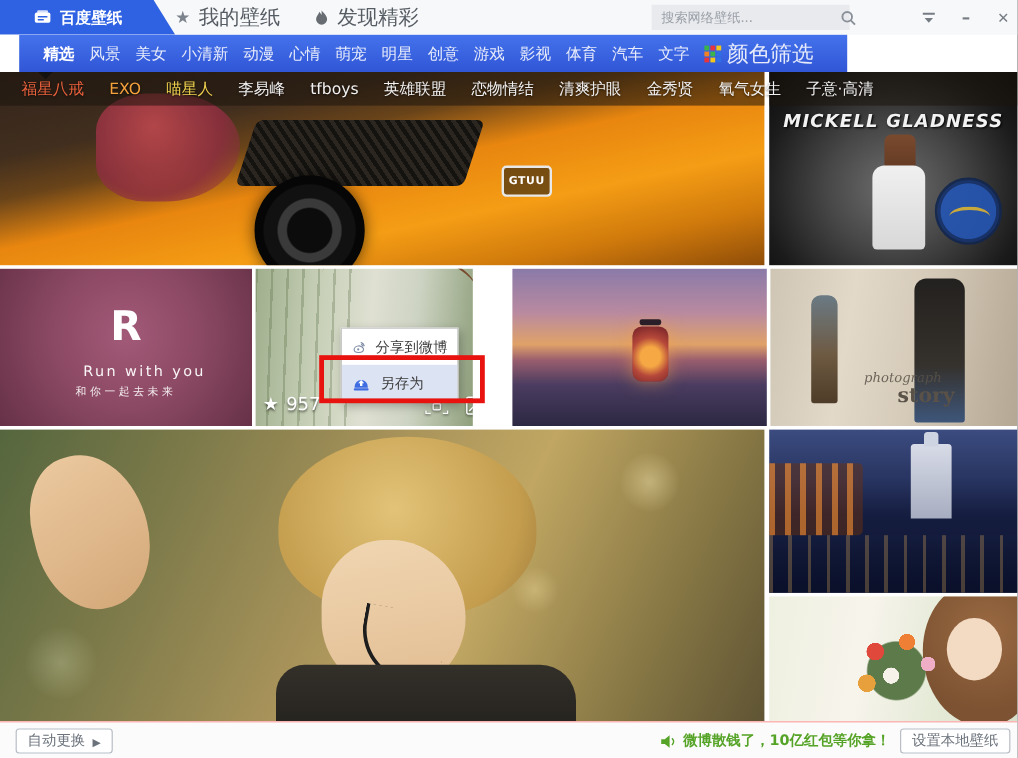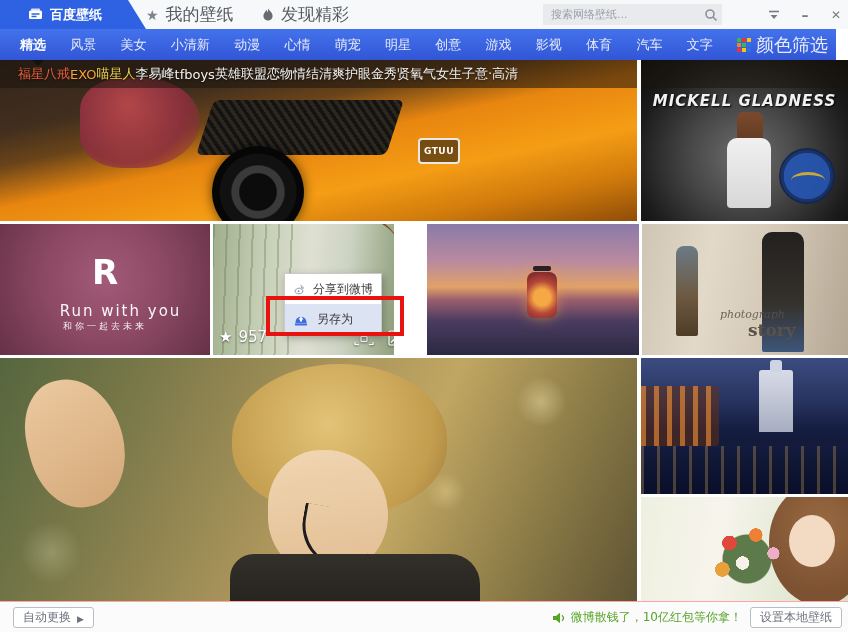--- a/index.html
+++ b/index.html
@@ -10,49 +10,49 @@
   
   .titlebar { position:absolute; left:0; top:0; width:848px; height:29px; background:#f7f8f9; }
   .app-tab { position:absolute; left:0; top:0; width:146px; height:29px; background:#2f62e2;
              clip-path:polygon(0 0,128px 0,146px 29px,0 29px);
              display:flex; align-items:center; padding-left:28px; gap:7px; cursor:pointer; }
   .app-tab .label { color:#fff; font-size:13px; font-weight:bold; }
   .tb-tab { position:absolute; top:0; height:29px; display:flex; align-items:center; gap:7px;
             color:#565c63; font-size:17px; cursor:pointer; }
   .tb-tab .star { color:#7d838c; font-size:14px; line-height:1; }
   .tb-tab .star::before { content:"★"; }
-  .searchbox { position:absolute; left:543px; top:4px; width:179px; height:21px; background:#e9eaed;
+  .searchbox { position:absolute; left:543px; top:4px; width:165px; height:21px; background:#e9eaed;
                display:flex; align-items:center; }
   .searchbox input { flex:1; border:0; background:transparent; font-size:11px; color:#7a8088;
                      padding:0 4px 0 8px; outline:none; font-family:inherit; }
   .searchbox input::placeholder { color:#9aa0a8; }
   .searchbox .mag { width:22px; height:21px; display:flex; align-items:center; justify-content:center; cursor:pointer; }
   .winctl { position:absolute; top:0; height:29px; width:24px; display:flex; align-items:center;
             justify-content:center; color:#767c84; cursor:pointer; font-size:14px; }
   .ctl-min::after { content:"–"; font-weight:bold; }
   .ctl-close::after { content:"✕"; font-size:12px; }
 
   
-  .nav { position:absolute; left:0; top:29px; width:836px; height:31px;
+  .nav { position:absolute; left:16px; top:29px; width:690px; height:31px;
          background:linear-gradient(#4472ec,#3156d6);
          display:flex; align-items:center; justify-content:space-between;
-         padding:0 8px 0 20px; }
+         padding:0 28px 0 20px; }
   .nav-item { color:#e8ecfa; font-size:13px; cursor:pointer; white-space:nowrap; }
   .nav-item.sel { color:#fff; font-weight:bold; }
   .nav-colorfilter { display:flex; align-items:center; gap:5px; color:#e8ecfa; font-size:18px; cursor:pointer; }
   .grid-icon { display:inline-grid; grid-template-columns:repeat(3,4px); grid-auto-rows:4px; gap:1px; }
   .grid-icon i { display:block; }
   .sel-triangle { position:absolute; left:32px; top:60px; width:0; height:0; z-index:6;
                   border-left:6px solid transparent; border-right:6px solid transparent;
                   border-top:6px solid rgba(18,16,14,.85); }
 
   
   .tagstrip-bg { position:absolute; top:60px; height:28px; background:rgba(28,20,12,.55); z-index:4; }
   .tags { position:absolute; left:0; top:60px; width:848px; height:28px; z-index:5;
-          display:flex; align-items:center; padding-left:18px; }
+          display:flex; align-items:center; gap:21px; padding-left:18px; }
   .tag { font-size:13px; color:#f2f2f2; cursor:pointer; white-space:nowrap;
          text-shadow:0 1px 2px rgba(0,0,0,.6); }
 
   
   .tile { position:absolute; overflow:hidden; cursor:pointer; }
 
   .t-car { left:0; top:60px; width:637px; height:161px;
     background:linear-gradient(168deg,#33241b 0%,#412e1e 24%,#6a4419 36%,#e8860f 50%,#f59d15 68%,#d07a0c 84%,#8f4d08 100%); }
   .t-car .dress { position:absolute; left:80px; top:18px; width:120px; height:90px; border-radius:40% 55% 60% 40%;
     background:radial-gradient(circle at 40% 30%,#c54a50,#8e2e40 60%,rgba(90,30,40,0)); opacity:.85; }
@@ -75,21 +75,21 @@
     background:linear-gradient(#7a4a2e,#5f3822); border-radius:6px 6px 0 0; }
   .t-bb .logo { position:absolute; left:138px; top:88px; width:56px; height:56px; border-radius:50%;
     background:radial-gradient(circle,#2456b4 0 62%,#16336e 64% 100%); border:2px solid #12264e; opacity:.9; }
   .t-bb .logo::after { content:""; position:absolute; left:10px; top:22px; width:34px; height:14px;
     border-top:3px solid #d8b43c; border-radius:50%; }
 
   .t-run { left:0; top:224px; width:210px; height:131px; color:#fff;
     background:radial-gradient(circle at 50% 42%,#a25a78 0%,#8d4a64 45%,#743a52 80%,#663147 100%); }
   .t-run .rlogo { position:absolute; left:0; top:28px; width:100%; text-align:center;
     font-size:34px; font-weight:bold; }
-  .t-run .l1 { position:absolute; left:0; top:78px; width:100%; text-align:center; font-size:15px; letter-spacing:2px; opacity:.95;padding-left:31px; }
+  .t-run .l1 { position:absolute; left:0; top:78px; width:100%; text-align:center; font-size:12px; letter-spacing:2px; opacity:.95;padding-left:31px; }
   .t-run .l2 { position:absolute; left:0; top:96px; width:100%; text-align:center; font-size:9px; letter-spacing:3px; opacity:.9; }
 
   .t-grass { left:213px; top:224px; width:181px; height:131px;
     background:linear-gradient(95deg,#9fae8c 0%,#c6cfb6 28%,#dfe0d2 52%,#cdd3c2 72%,#8fa07c 100%); }
   .t-grass::before { content:""; position:absolute; left:0; top:0; width:46%; height:100%;
     background:repeating-linear-gradient(92deg,rgba(85,105,65,.30) 0 2px,rgba(0,0,0,0) 2px 13px); }
   .t-grass .twig { position:absolute; left:55px; top:-18px; width:130px; height:60px;
     border-top:3px solid #7a4a2e; border-radius:50%; transform:rotate(8deg); }
   .tile-fav { position:absolute; left:6px; top:104px; display:flex; align-items:center; gap:6px;
     color:#fff; text-shadow:0 1px 2px rgba(0,0,0,.55); z-index:5; }
@@ -170,21 +170,21 @@
   .red-annot { position:absolute; left:266px; top:296px; width:138px; height:40px; z-index:25;
     border:4px solid #e8120e; pointer-events:none; }
 
   
   .footer { position:absolute; left:0; top:601px; width:848px; height:31px; background:#fbfbfb;
     border-top:1px solid #fca5a5; }
   .btn { position:absolute; top:5px; height:21px; background:#fff; border:1px solid #b8bdc6; border-radius:3px;
     color:#6b727b; font-size:12px; display:flex; align-items:center; gap:6px; padding:0 9px; cursor:pointer; }
   .btn .play::before { content:"▶"; font-size:9px; color:#6b727b; }
   .notice { position:absolute; right:106px; top:0; height:31px; display:flex; align-items:center; gap:5px;
-    font-size:12px; cursor:pointer; }
+    font-size:12px; cursor:pointer;font-weight:bold; }
 </style>
 </head>
 <body>
 
 <div class="app">
 
   <div class="titlebar">
     <div class="app-tab">
       <svg width="15" height="13" viewBox="0 0 15 13">
           <rect x="1" y="2.5" width="13" height="8.5" rx="1.5" fill="#fff"></rect>

